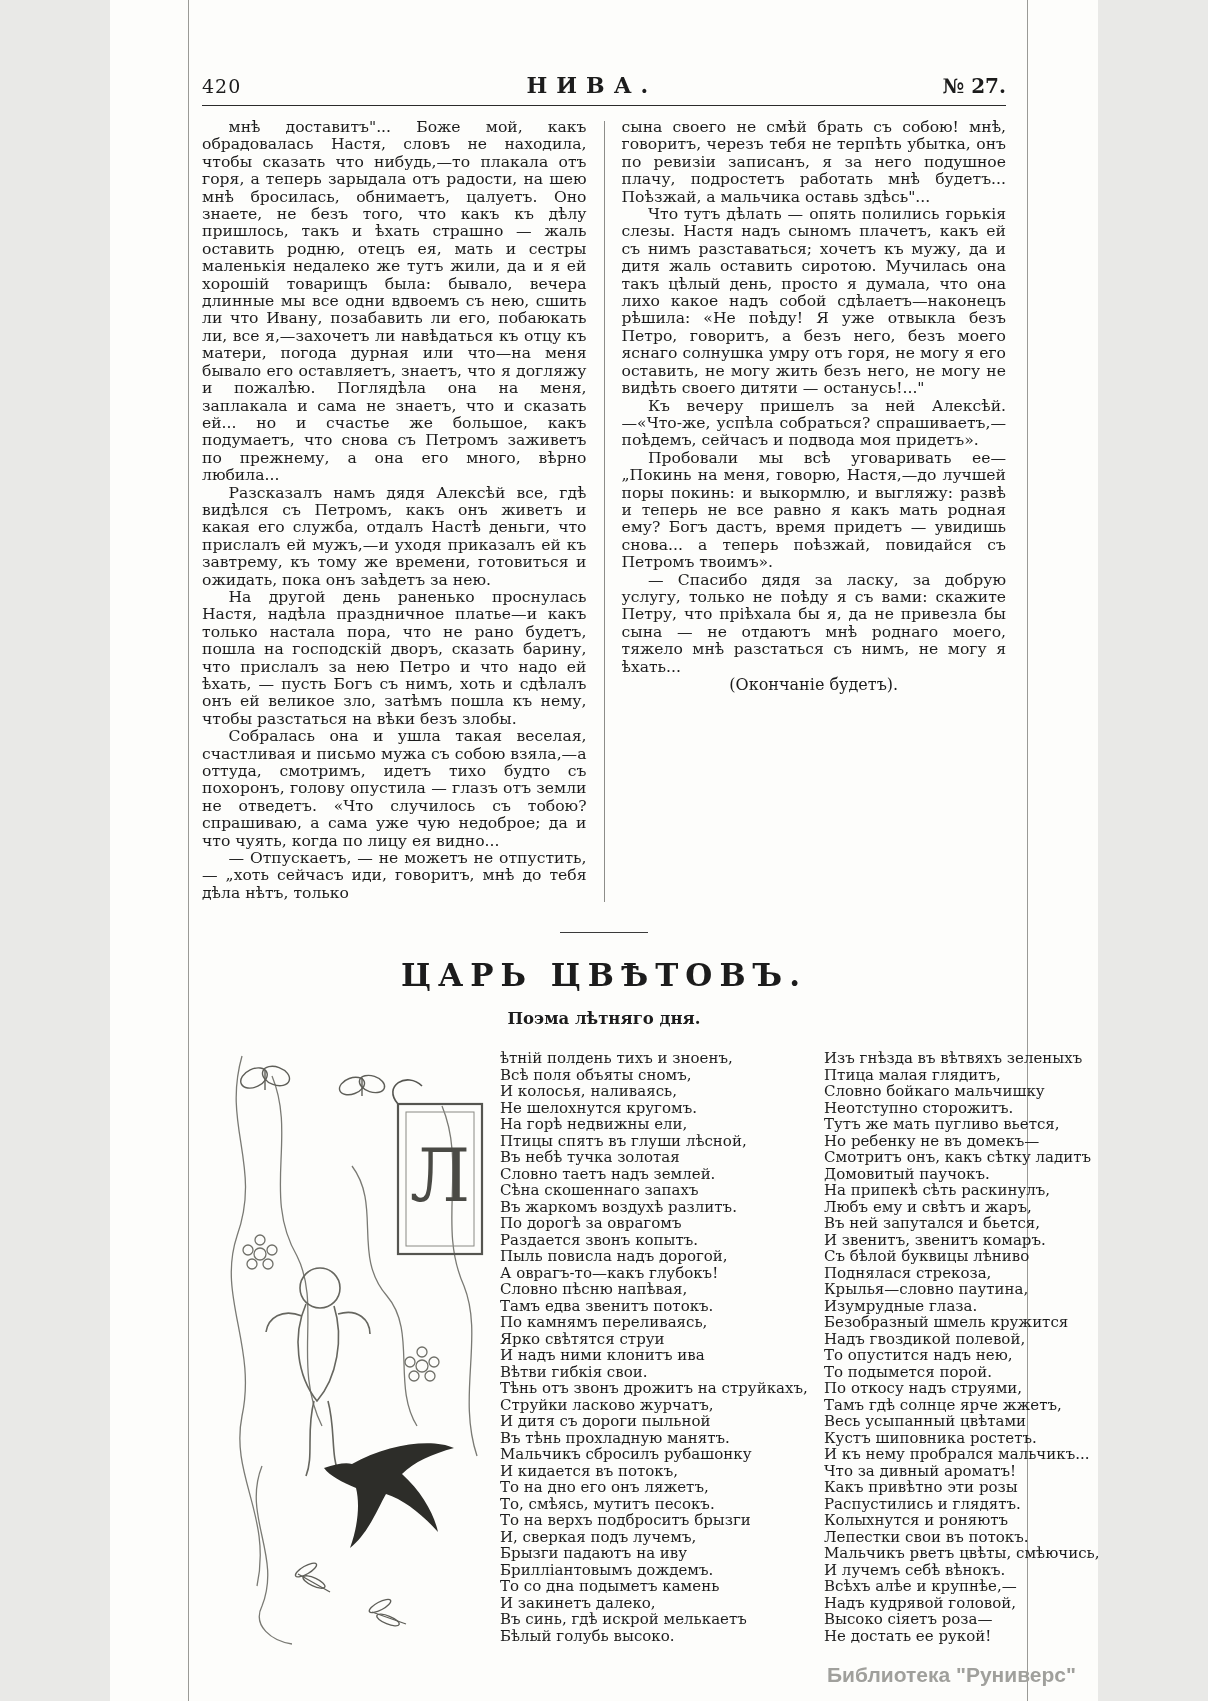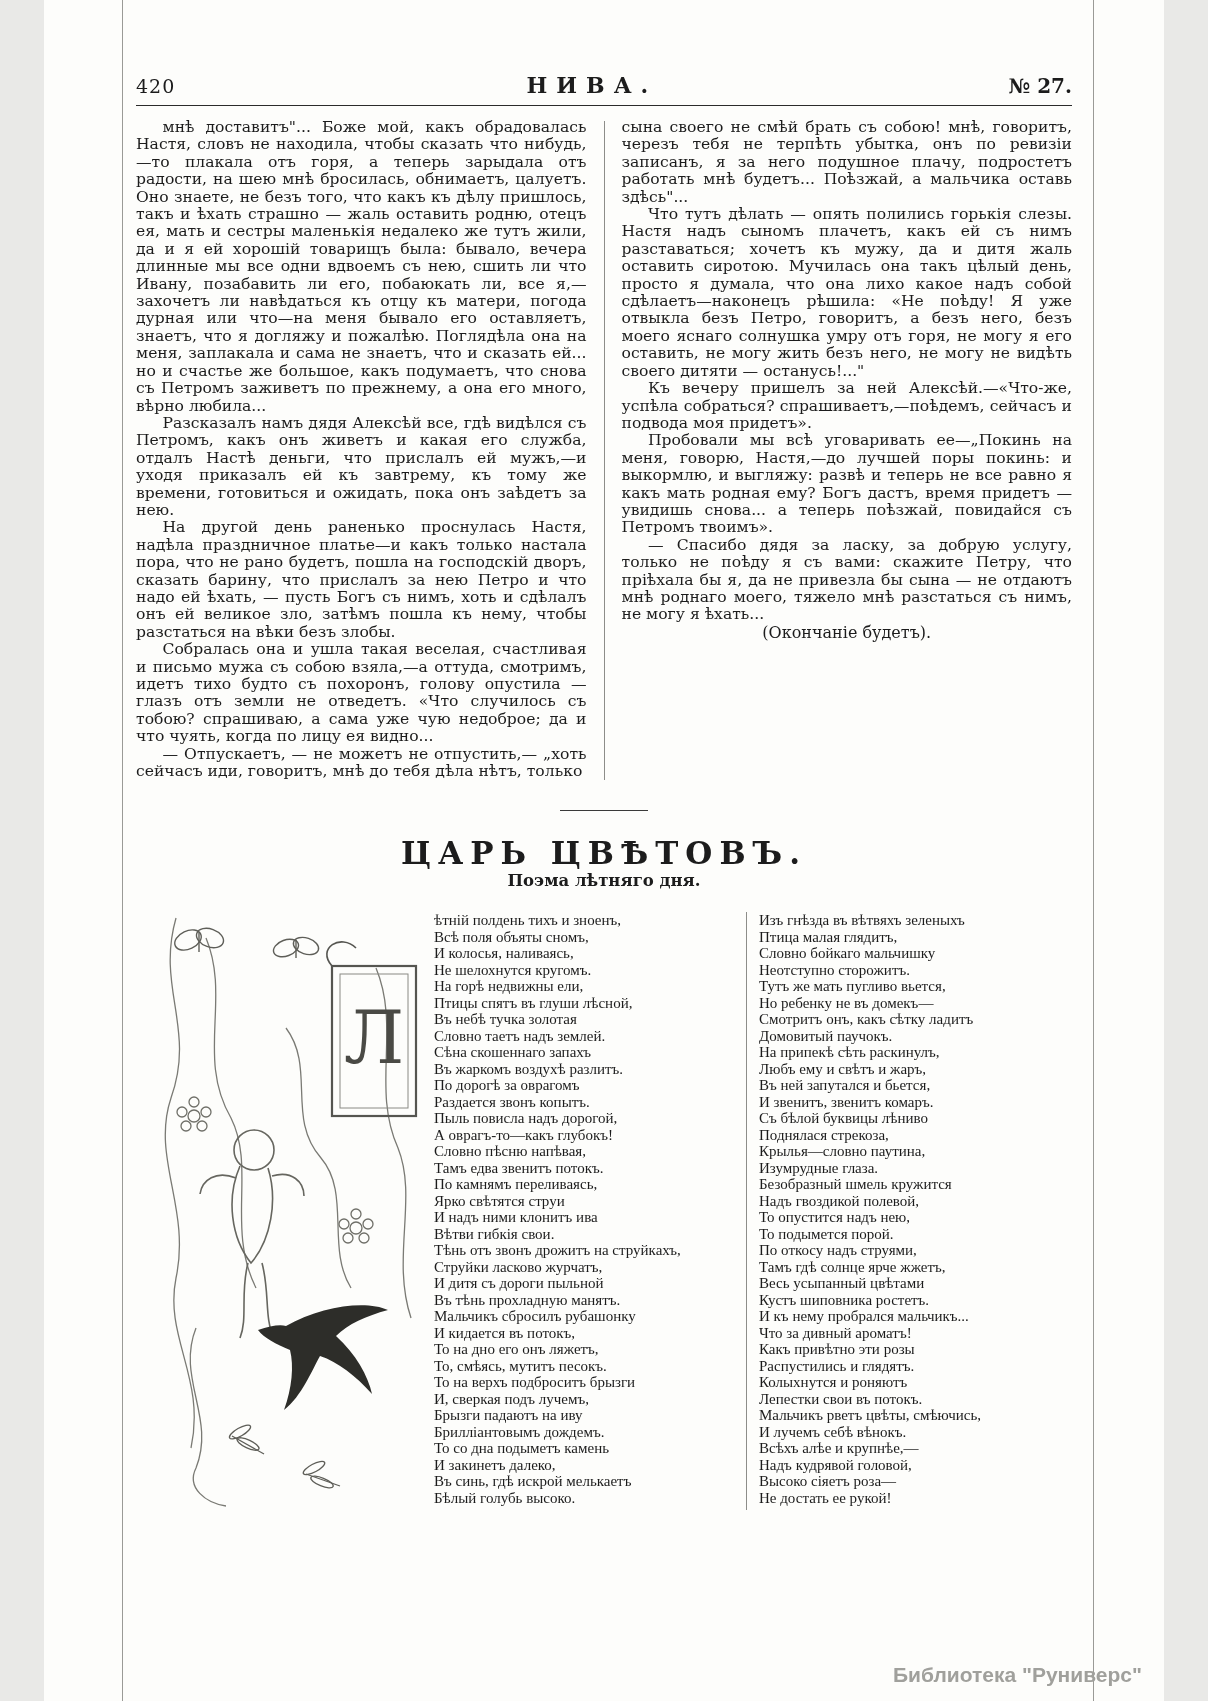--- a/index.html
+++ b/index.html
@@ -1,17 +1,17 @@
 <!DOCTYPE html>
 <html><head>
 <meta charset="utf-8">
 <style>
   html,body{margin:0;padding:0;background:#e9e9e7;}
   .page{
-    position:relative; width:1120px; height:1701px; margin:0 auto;
+    position:relative; width:988px; height:1701px; margin:0 auto;
     background:#fdfdfb; color:#1c1c1c; overflow:hidden;
     font-family:"DejaVu Serif", serif;
   }
   .edge-line{position:absolute;top:0;bottom:0;width:1px;background:#9a9a96;}
   .edge-line.left{left:78px;} .edge-line.right{right:70px;}
   .content{position:relative;margin:0 92px;}
   
   .pghead{display:flex;justify-content:space-between;align-items:baseline;padding-top:72px;}
   .pgnum{font-size:19px;letter-spacing:1px;}
   .jtitle{font-weight:bold;font-size:22px;letter-spacing:9px;}
@@ -21,24 +21,24 @@
   .story{display:flex;margin-top:13px;}
   .col{flex:1 1 0;text-align:justify;font-size:15.6px;line-height:17.4px;}
   .col p{margin:0;text-indent:1.7em;}
   .col .plist p{margin:0;text-indent:1.7em;}
   .right .plist p:first-child{text-indent:0;}
   .col-divider{width:1px;background:#8d8d89;margin:2px 17px 0 17px;}
   .ending-note{text-align:center;font-size:16px;margin-top:12px;text-indent:0 !important;}
   
   .section-divider{width:88px;border-top:1px solid #3a3a3a;margin:30px auto 24px auto;}
   .poem-title{margin:0;text-align:center;font-size:31px;font-weight:bold;letter-spacing:7px;}
-  .poem-subtitle{margin:0 0 0 0;text-align:center;font-size:16.5px;font-weight:bold;}
+  .poem-subtitle{margin:16px 0 0 0;text-align:center;font-size:16.5px;font-weight:bold;}
   .poem-body{display:flex;margin-top:18px;}
   .illustration{width:298px;height:602px;flex:0 0 298px;}
-  .verse-col{width:300px;font-size:15px;line-height:16.5px;padding-top:4px;font-family:Liberation Serif, serif;}
+  .verse-col{width:300px;font-size:15px;line-height:16.5px;padding-top:4px;}
   .verse-col .verse-line{white-space:nowrap;}
   .verse-divider{width:1px;background:#8d8d89;margin:4px 12px 0 12px;}
   
   .watermark{
     position:absolute;right:22px;bottom:14px;
     font-family:"Liberation Sans", sans-serif;font-weight:bold;
     font-size:21px;color:#a0a09c;
   }
 </style>
 </head>

